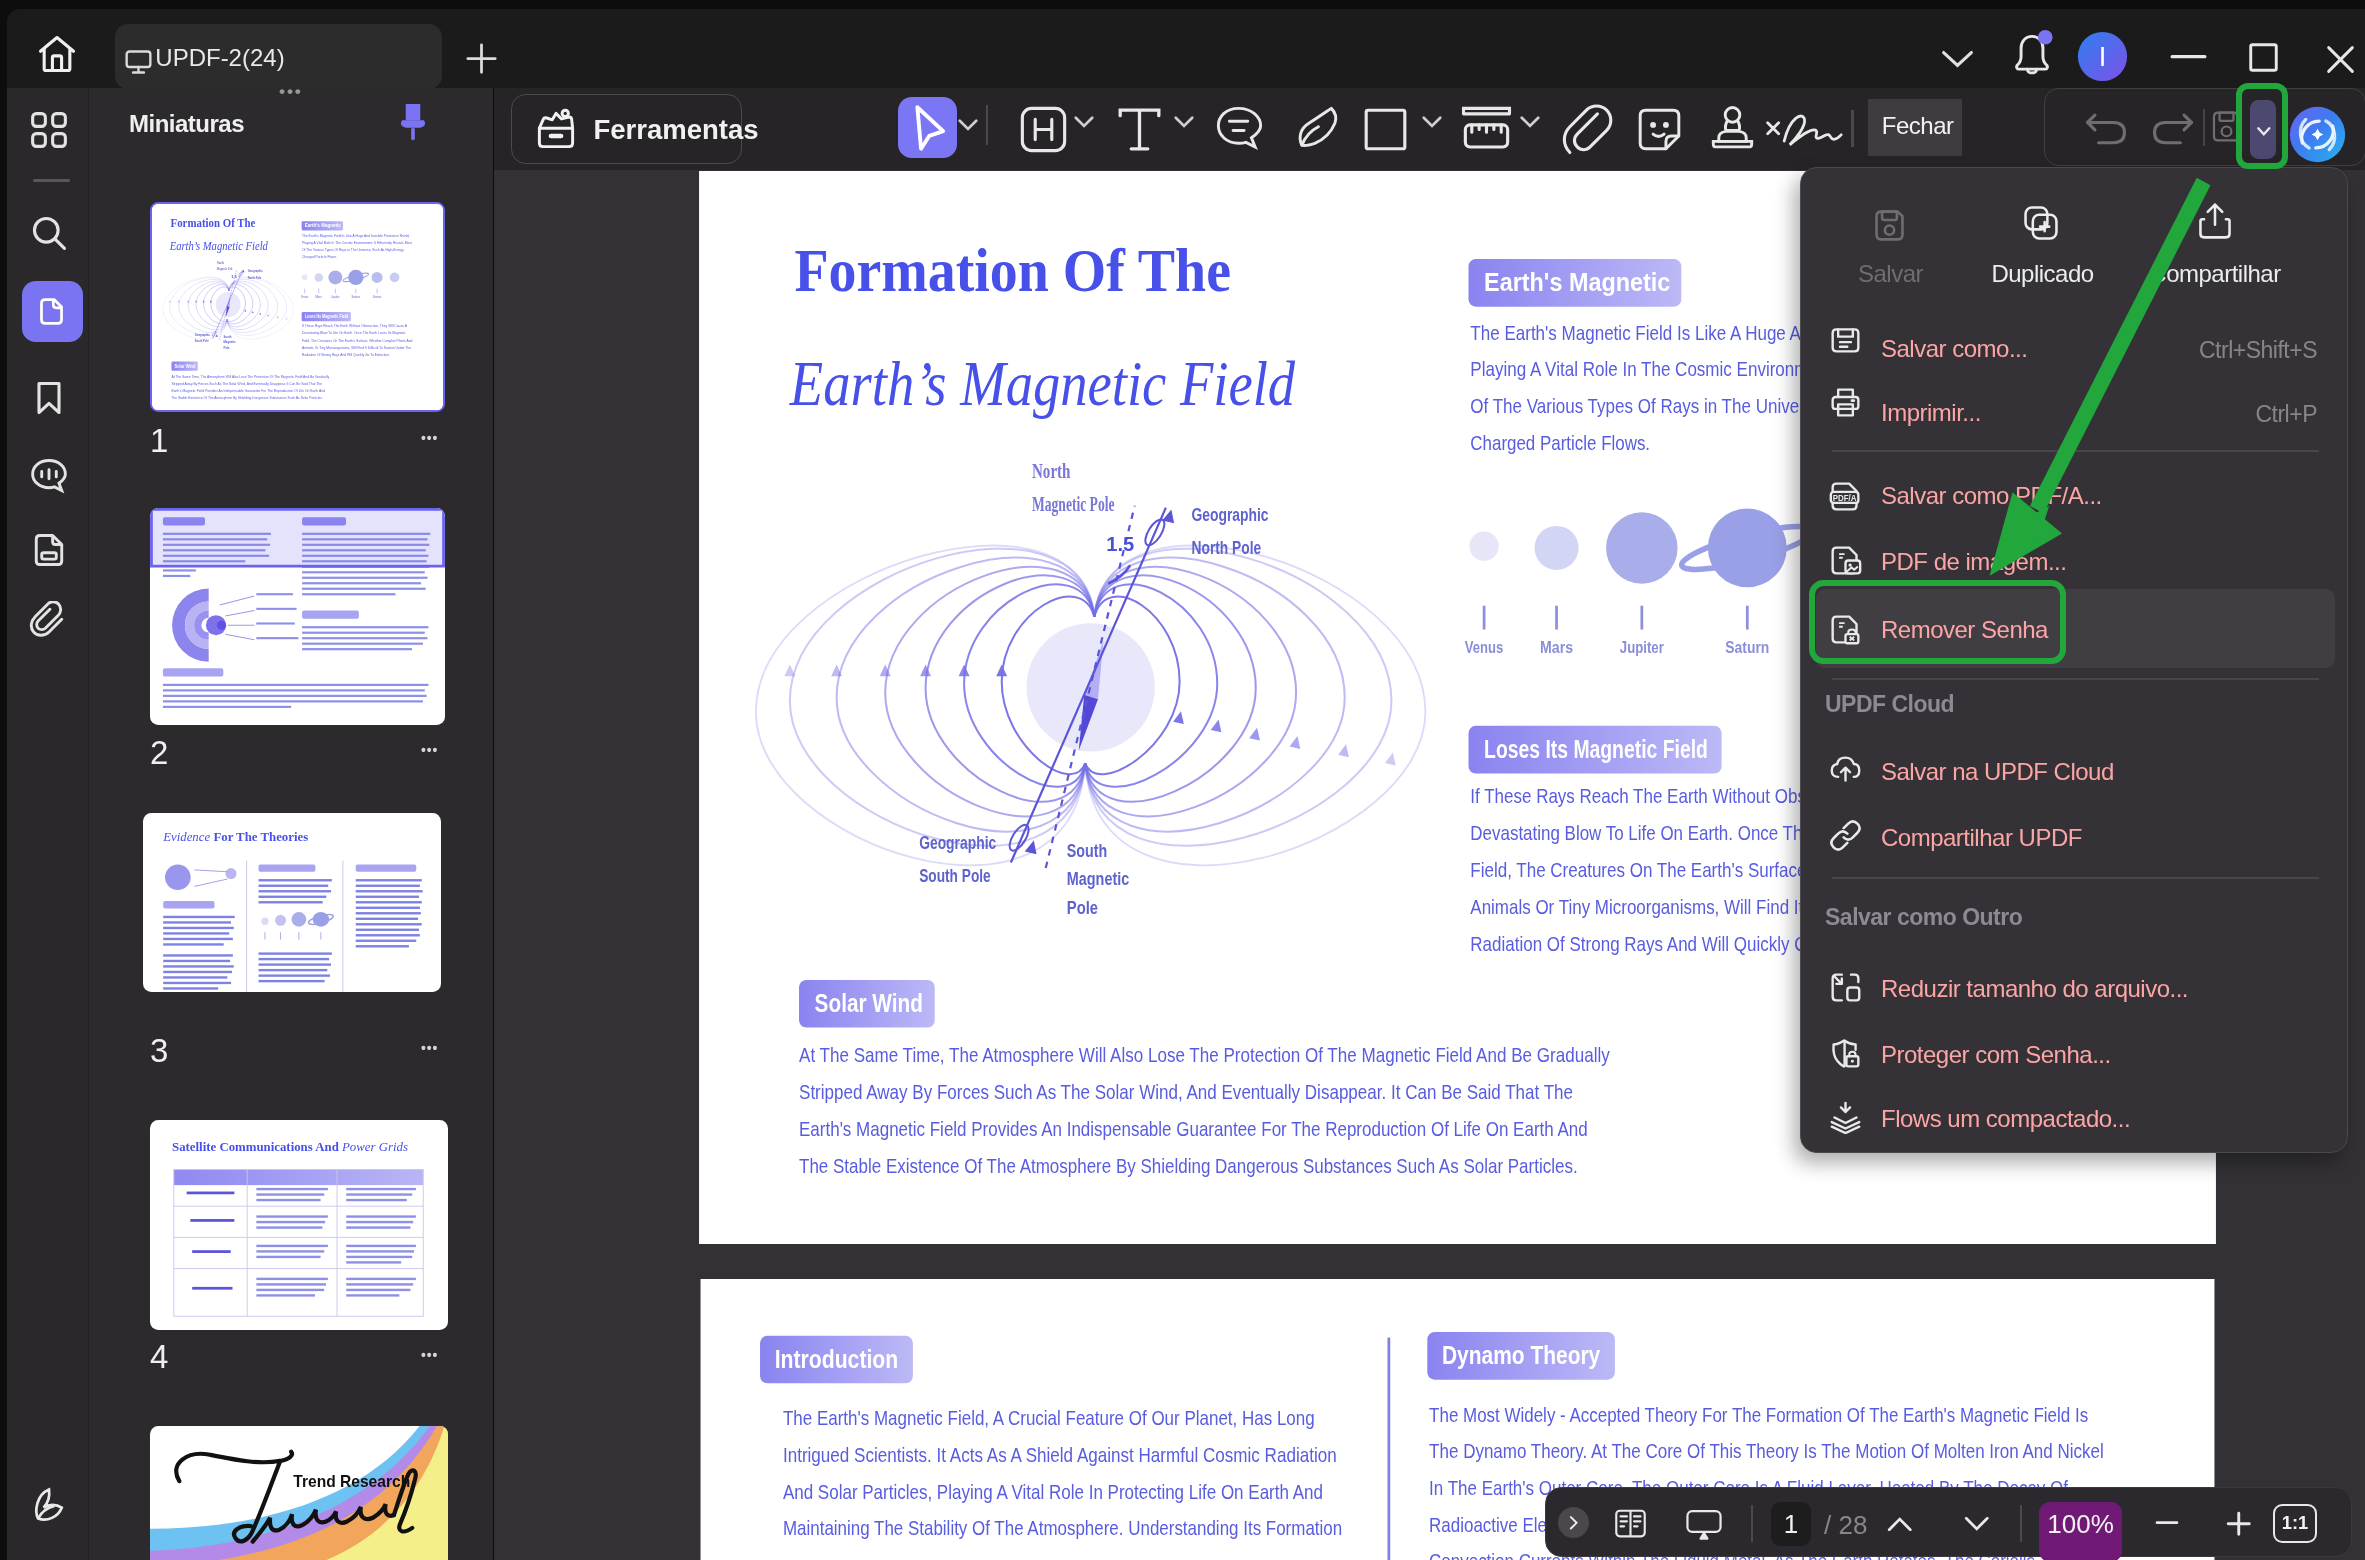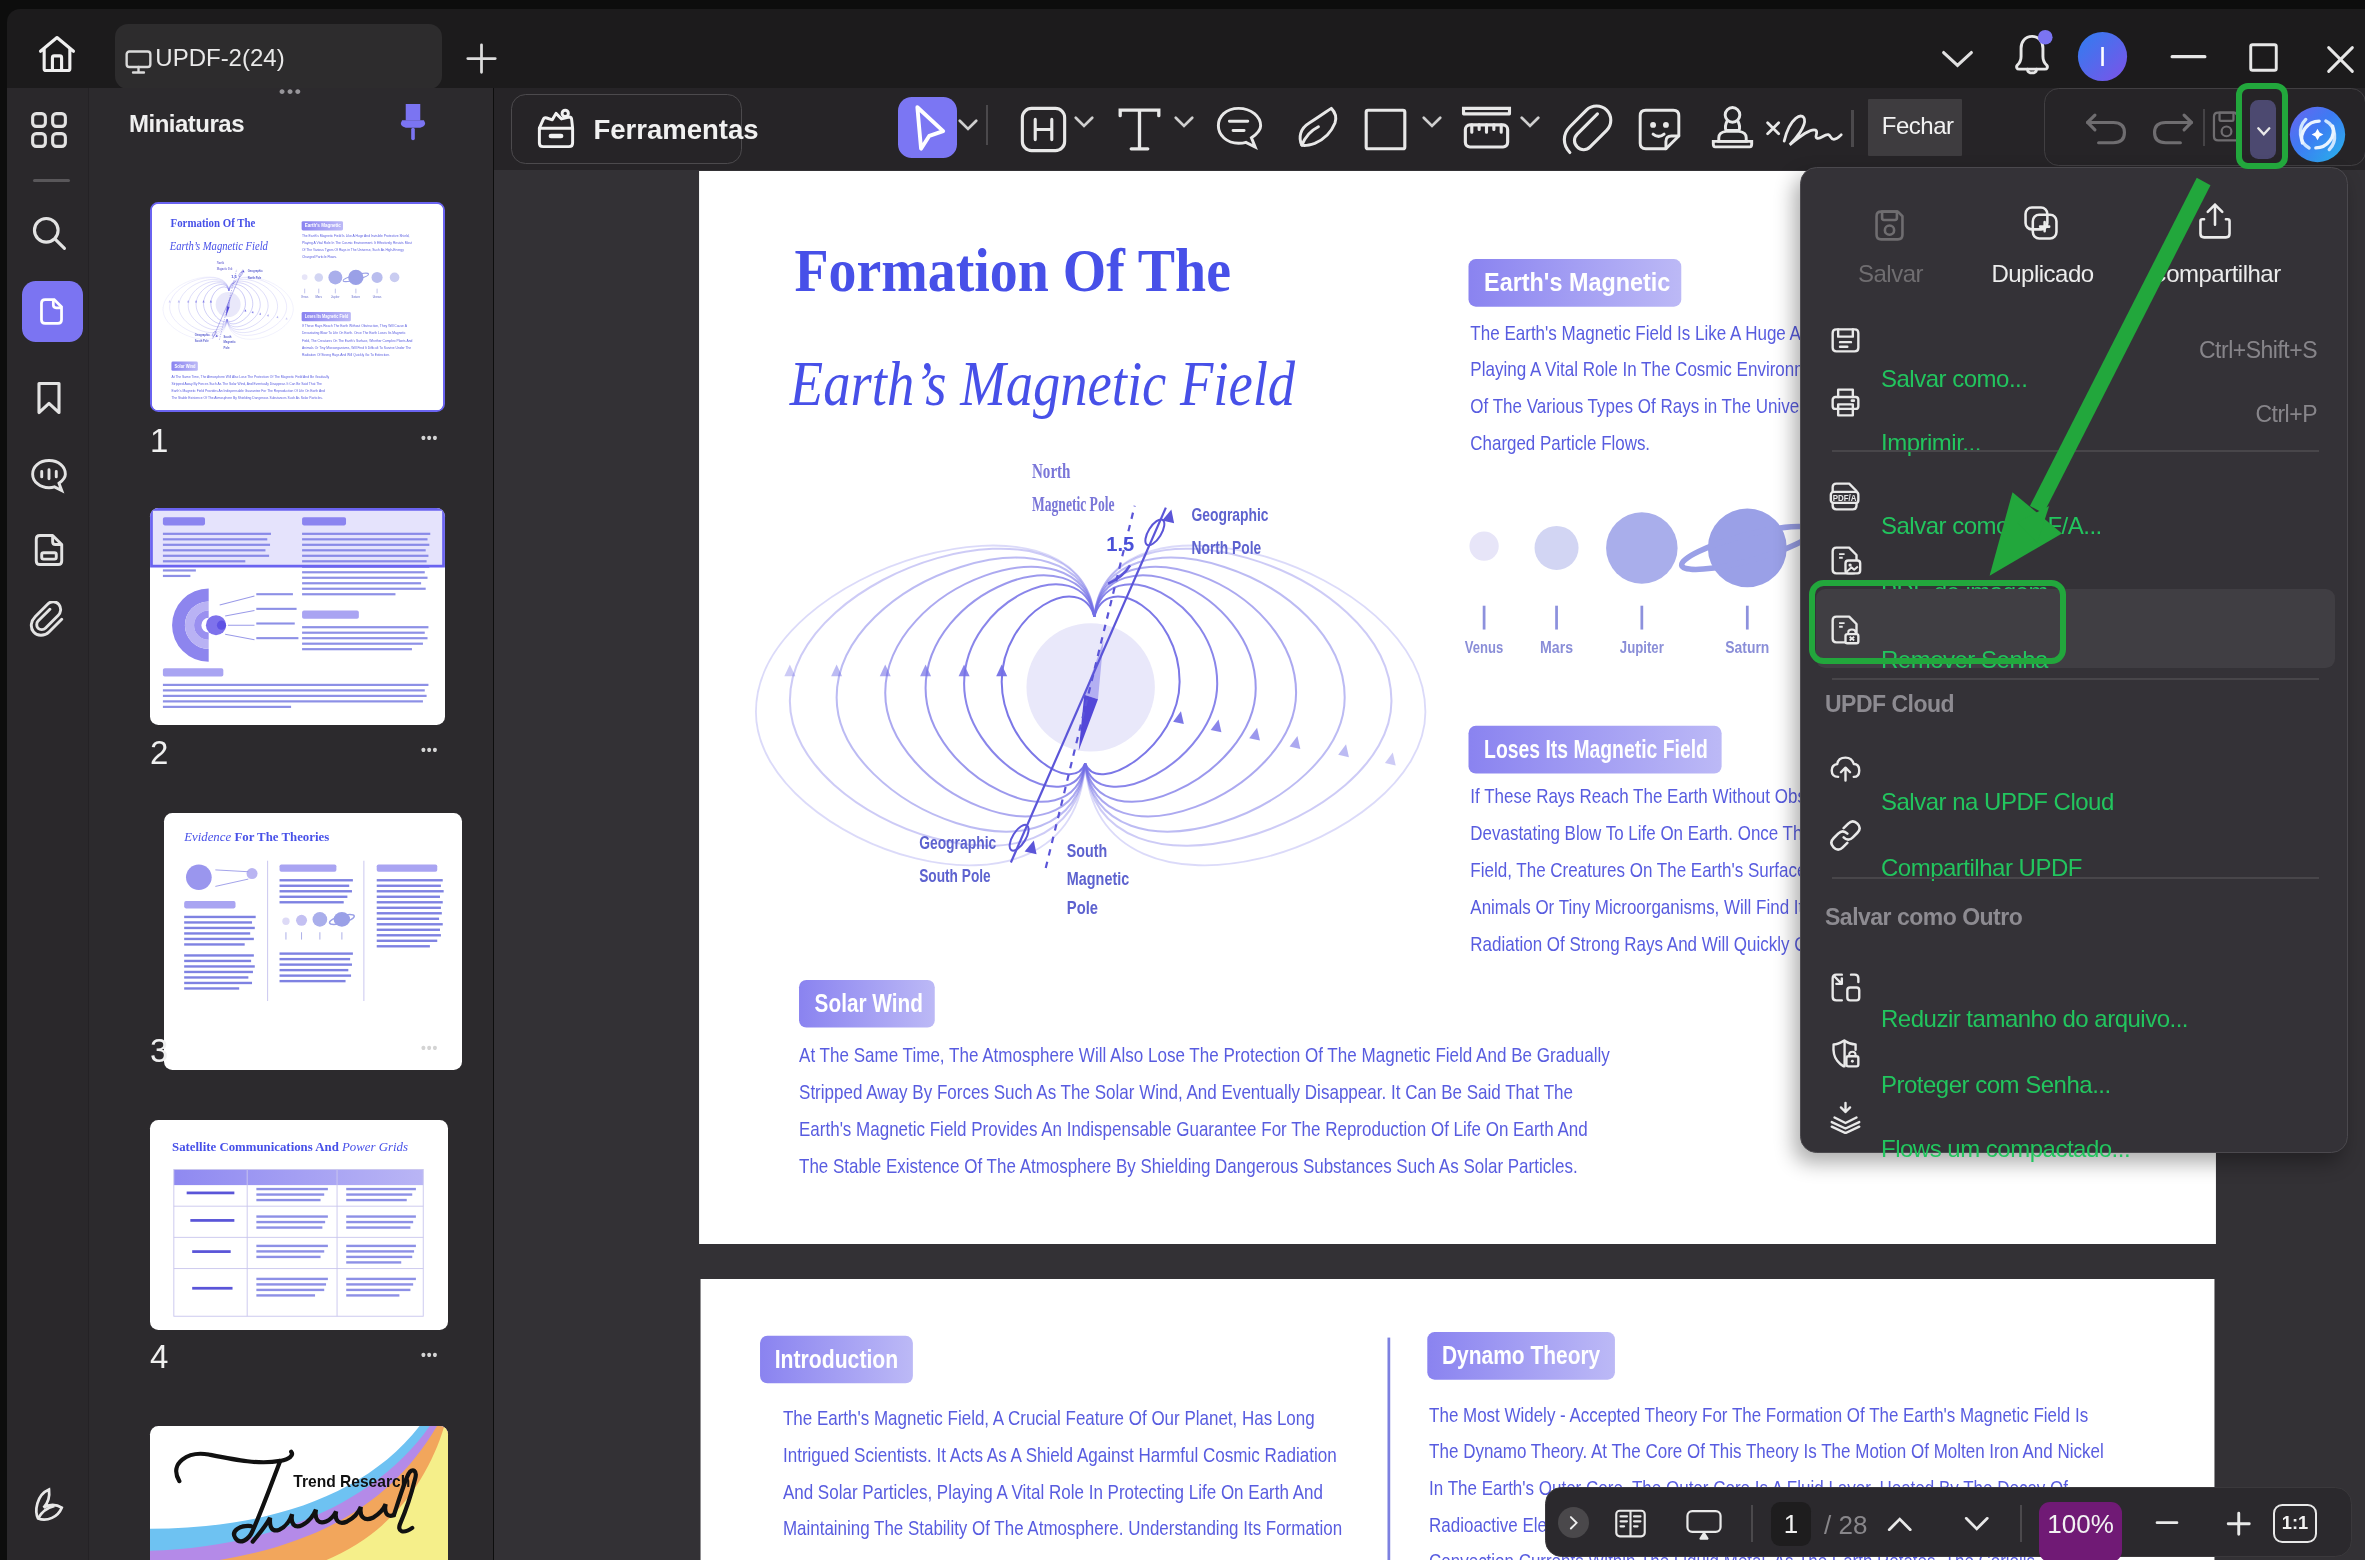--- a/index.html
+++ b/index.html
@@ -29,21 +29,21 @@
 #cursorbtn { position:absolute; left:404px; top:9.2px; width:59px; height:61px; background:#7b76f3; border-radius:13.8px; }
 .tbi { position:absolute; top:13px; color:#e8e8e8; }
 .tchev { position:absolute; top:26px; color:#cfcfcf; }
 .tsep { position:absolute; top:16.5px; width:1.8px; height:40px; background:#4b494c; }
 #fechar { position:absolute; left:1374px; top:11px; width:94px; height:57px; background:#3e3c3f; border-radius:1px; color:#f2f2f2; font-size:27.5px; }
 #rightgroup { position:absolute; left:1550px; top:0px; width:322px; height:78px; border:1.8px solid #413f42; border-radius:14.7px; }
 
 #viewport { left:494px; top:170px; width:1871px; height:1391px; background:#333135; }
 
 #menu { left:1800px; top:167px; width:548px; height:986px; background:#343237; border:1.8px solid #4b494e; border-radius:16.5px; box-shadow:-5.5px 9.2px 20px rgba(0,0,0,0.32); }
-.mtext { position:absolute; left:80px; top:13px; font-size:24px; letter-spacing:-0.5px; color:#22c55e;margin-top:30px; }
+.mtext { position:absolute; left:80px; top:13px; font-size:24px; letter-spacing:-0.5px; color:#fca5a5; }
 .mshort { position:absolute; right:30px; top:14.7px; font-size:23px; letter-spacing:-0.5px; color:#87858a; }
 .mhead { position:absolute; left:24px; font-size:23px; letter-spacing:-0.5px; font-weight:bold; color:#8d8b91; }
 .mdiv { position:absolute; left:31px; width:487px; height:1.8px; background:#48464a; }
 .micon { position:absolute; left:28px; width:33px; height:33px; color:#e9e9e9; }
 
 #btoolbar { left:1545px; top:1487px; width:807px; height:70px; background:#2b292d; border:1.8px solid #3b393c; border-radius:16.5px; }
 .bticon { position:absolute; color:#e9e9e9; }
 
 .greenbox { position:absolute; border:6.4px solid #22a73c; }
 </style>
@@ -207,21 +207,21 @@
             <rect x="14" y="198" width="286" height="2.4"></rect>
             <rect x="14" y="204" width="288" height="2.4"></rect>
             <rect x="14" y="210" width="284" height="2.4"></rect>
             <rect x="14" y="216" width="140" height="2.4"></rect>
         </g>
         <rect x="1.5" y="1.5" width="319" height="62" fill="#7b74f0" fill-opacity="0.2" stroke="#6a63f0" stroke-width="3"></rect>
       </svg>
     </div>
     <div class="pnum" style="left:61px;top:648px">2</div>
     <div class="pdots" style="left:332px;top:656px">•••</div>
-    <div class="mini" style="left:75px;top:725px;width:298px;height:257px">
+    <div class="mini" style="left:54px;top:725px;width:298px;height:179px">
       <svg width="298" height="211" viewBox="0 0 325 230">
         <text x="22" y="30" font-family="Liberation Serif" font-size="14" fill="#4750e8"><tspan font-style="italic">Evidence</tspan><tspan font-weight="bold"> For The Theories</tspan></text>
         <g stroke="#c5c2ee" stroke-width="1">
             <line x1="113" y1="52" x2="113" y2="205"></line>
             <line x1="218" y1="52" x2="218" y2="205"></line>
           </g>
         <circle cx="38" cy="70" r="14" fill="#9a96ee"></circle>
           <circle cx="96" cy="66" r="6" fill="#b9b4f2"></circle>
         <g stroke="#9a9ae8" stroke-width="1">
             <path d="M56 62 L92 64"></path>

